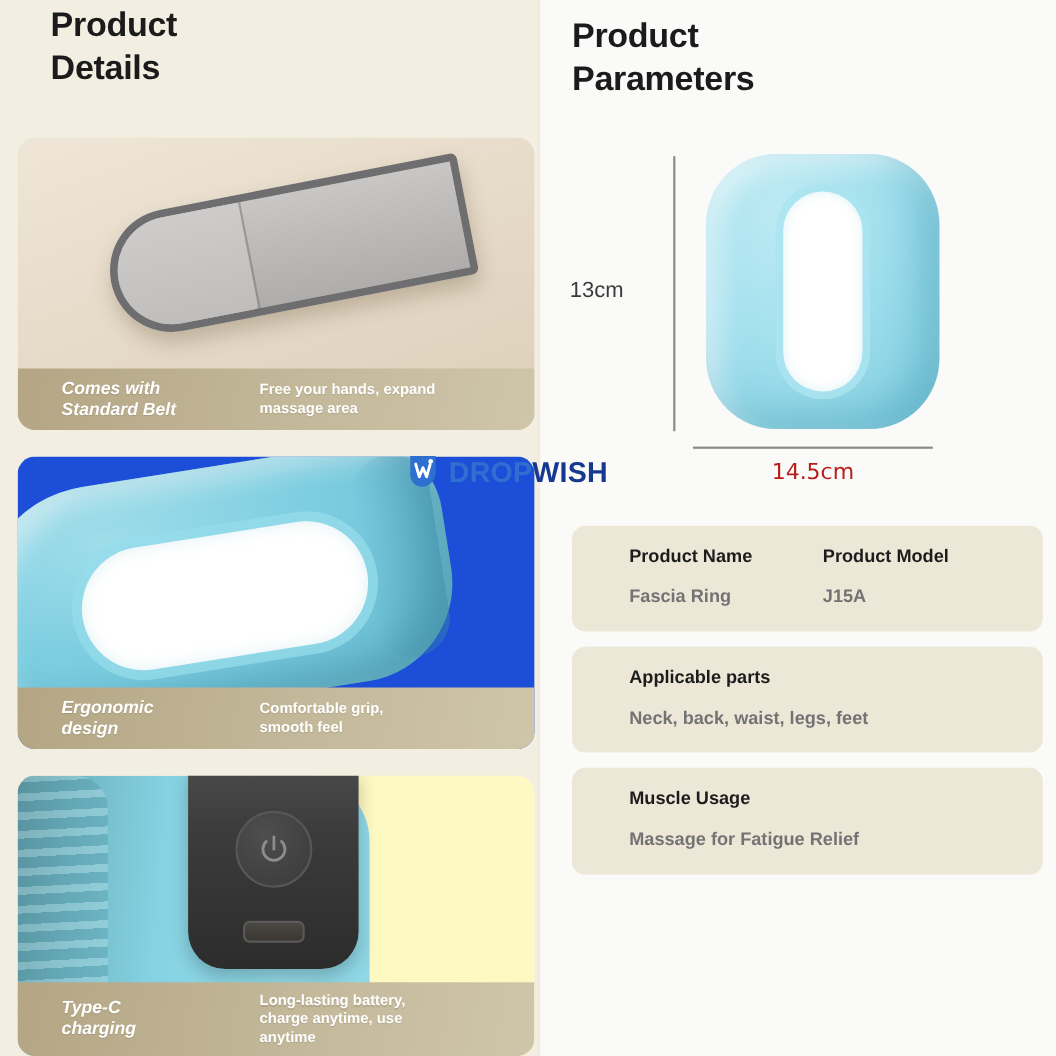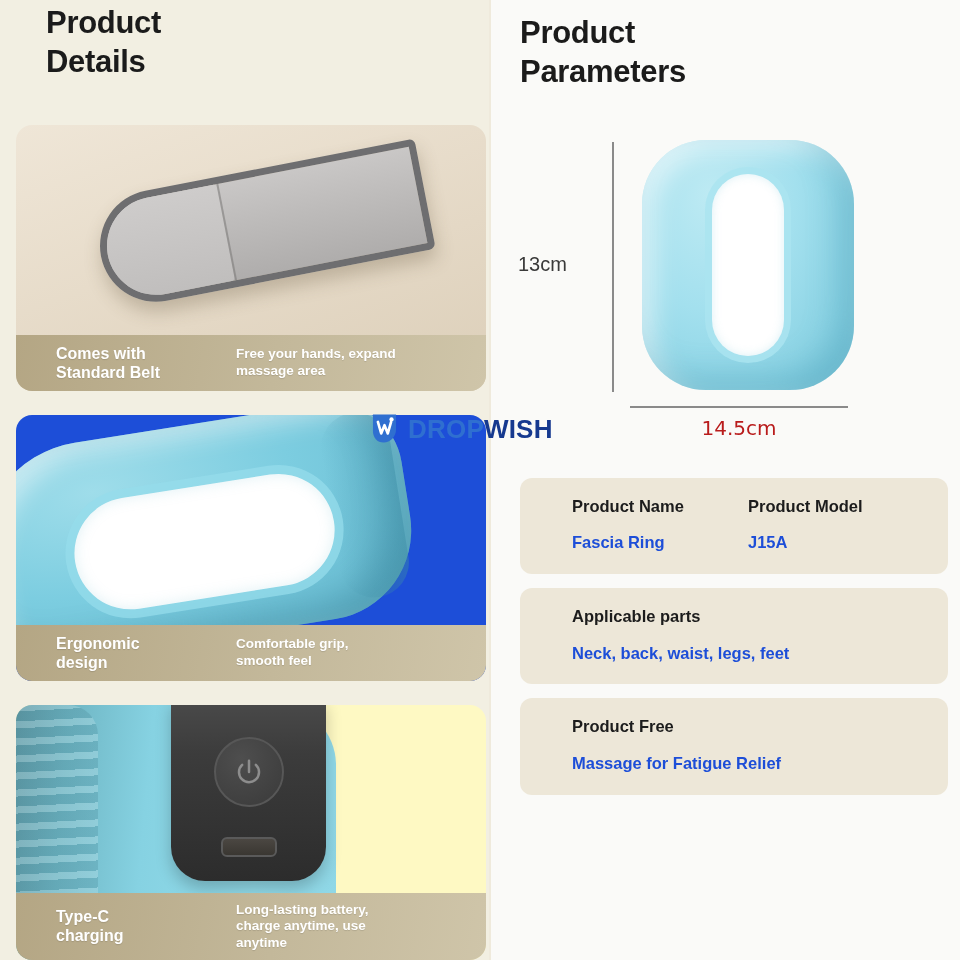--- a/index.html
+++ b/index.html
@@ -66,20 +66,21 @@
     padding: 9px 0 9px 40px;
   }
   .caption-main {
     color: #ffffff;
     font-size: 16px;
     font-weight: bold;
     line-height: 1.2;
     width: 180px;
     flex: 0 0 180px;
     text-shadow: 0 1px 1px rgba(0,0,0,.12);
+    font-style: italic;
   }
   .caption-sub {
     color: #ffffff;
     font-size: 13.5px;
     font-weight: bold;
     line-height: 1.22;
     text-shadow: 0 1px 1px rgba(0,0,0,.12);
   }
 
   
@@ -325,21 +326,21 @@
   .spec-label {
     font-size: 16.5px;
     font-weight: bold;
     color: #1c1c1c;
     line-height: 1.3;
     margin-bottom: 15px;
   }
   .spec-value {
     font-size: 16.5px;
     font-weight: bold;
-    color: #1d4ed8;
+    color: #737373;
     line-height: 1.32;
   }
 
   
   .watermark {
     position: absolute;
     left: 368px;
     top: 412px;
     display: flex;
     align-items: center;
@@ -484,21 +485,21 @@
           <div class="spec-col wide">
             <div class="spec-label">Applicable parts</div>
             <div class="spec-value">Neck, back, waist, legs, feet</div>
           </div>
         </div>
       </div>
 
       <div class="spec-card">
         <div class="spec-pair">
           <div class="spec-col wide">
-            <div class="spec-label">Product Free</div>
+            <div class="spec-label">Muscle Usage</div>
             <div class="spec-value">
               <div>Massage for Fatigue Relief</div>
             </div>
           </div>
         </div>
       </div>
 
     </div>
   </div>
 

